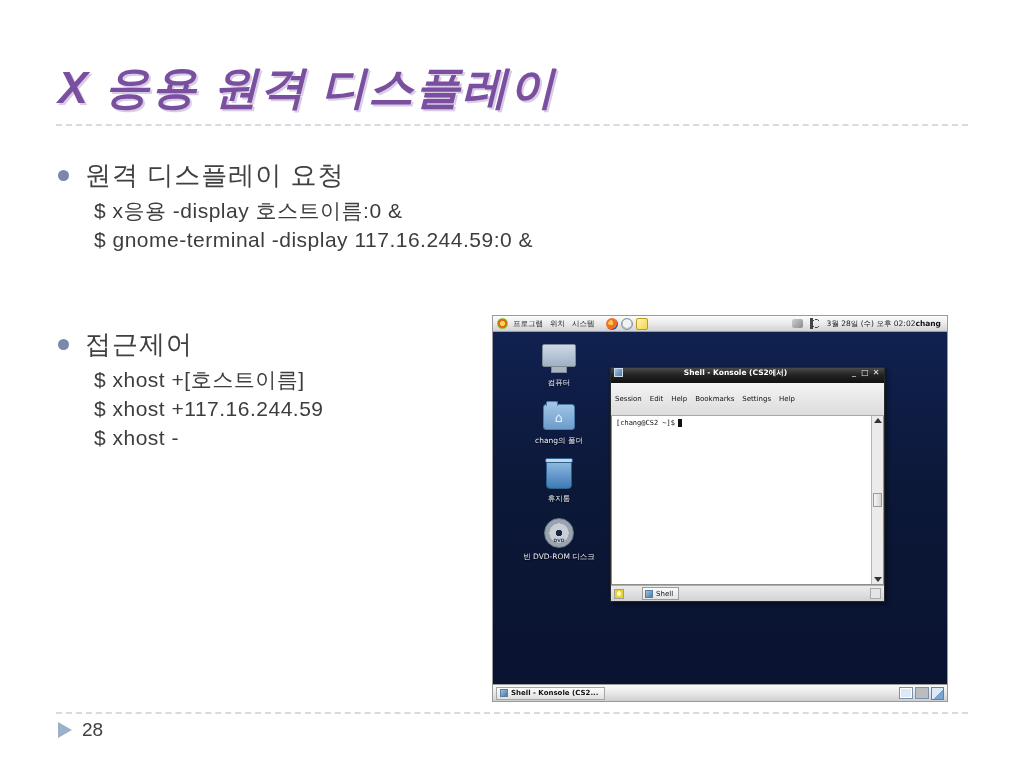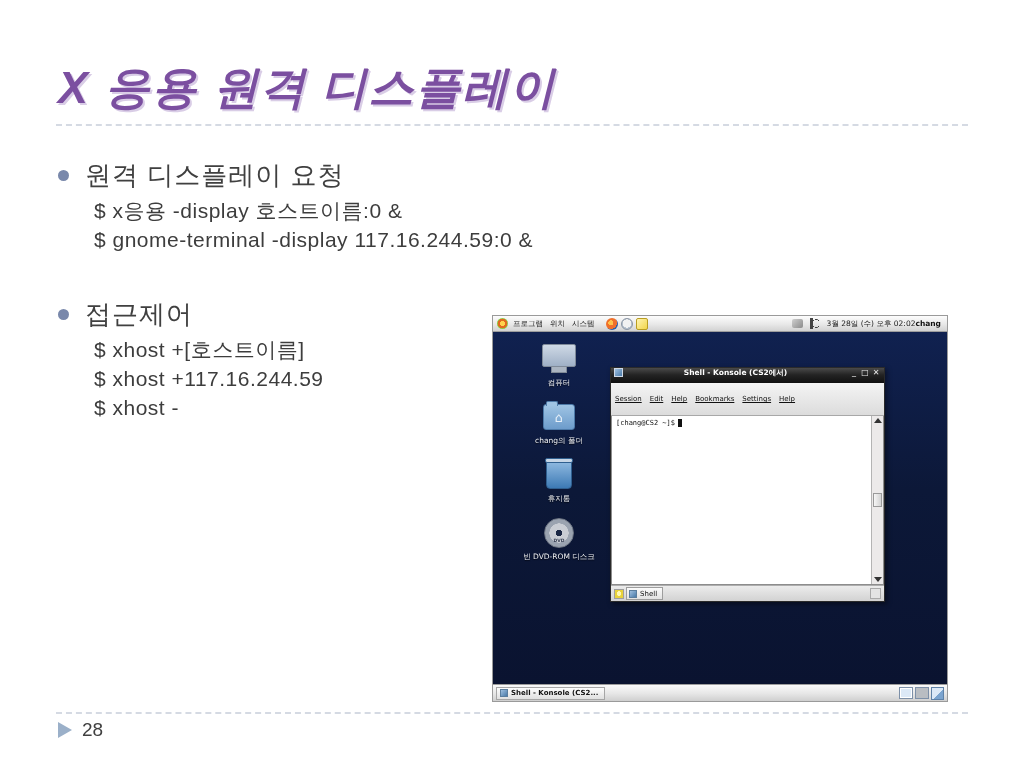--- a/index.html
+++ b/index.html
@@ -327,21 +327,20 @@
     height: 13px;
     background: linear-gradient(to bottom, #f4f4f4, #dcdcdc);
     border-bottom: 1px solid #a8a8a8;
     display: flex;
     align-items: center;
     padding: 16px 4px;
     box-sizing: border-box;
     font-size: 7px;
     color: #111;
     flex: 0 0 auto;
-    text-decoration: underline;
   }
   .menu-item { margin-right: 8px; white-space: nowrap; }
   #konsole-body {
     flex: 1 1 auto;
     display: flex;
     background: #ffffff;
     border: 1px solid #8d8d8d;
     border-top: none;
     box-sizing: border-box;
     overflow: hidden;
@@ -387,20 +386,21 @@
   }
   #konsole-statusbar {
     height: 16px;
     background: linear-gradient(to bottom, #ececec, #d2d2d2);
     border-top: 1px solid #aeaeae;
     display: flex;
     align-items: center;
     padding: 0 3px;
     box-sizing: border-box;
     flex: 0 0 auto;
+    gap: 16px;
   }
   #status-led {
     width: 10px; height: 10px;
     background: radial-gradient(circle at 50% 45%, #fff8b0 0 40%, #e8d23a 41% 100%);
     border: 1px solid #9e9e9e;
     box-sizing: border-box;
     margin-right: 2px;
     flex: 0 0 auto;
   }
   #session-tab {
@@ -487,21 +487,21 @@
 
   <div class="bullet-group">
     <div class="bullet-row">
       <span class="bullet-dot"></span>
       <span class="bullet-head">원격 디스플레이 요청</span>
     </div>
     <div class="code-line">$ x응용 -display 호스트이름:0 &amp;</div>
     <div class="code-line">$ gnome-terminal -display 117.16.244.59:0 &amp;</div>
   </div>
 
-  <div class="bullet-group" style="margin-top:42px;">
+  <div class="bullet-group" style="margin-top:72px;">
     <div class="bullet-row">
       <span class="bullet-dot"></span>
       <span class="bullet-head">접근제어</span>
     </div>
     <div class="code-line">$ xhost +[호스트이름]</div>
     <div class="code-line">$ xhost +117.16.244.59</div>
     <div class="code-line">$ xhost -</div>
   </div>
 
 </div>

